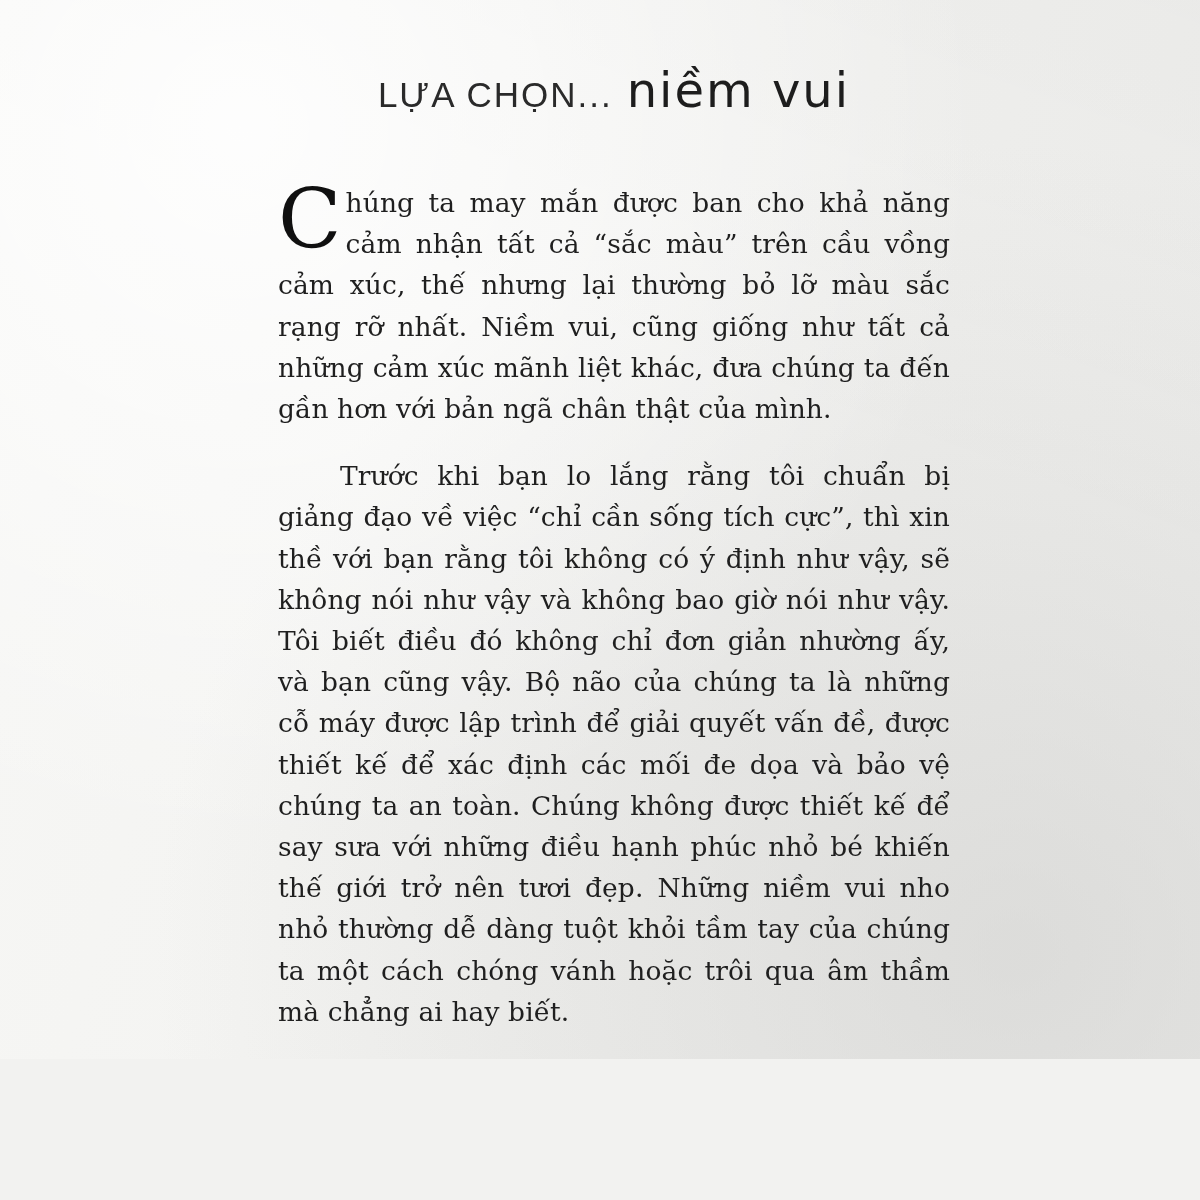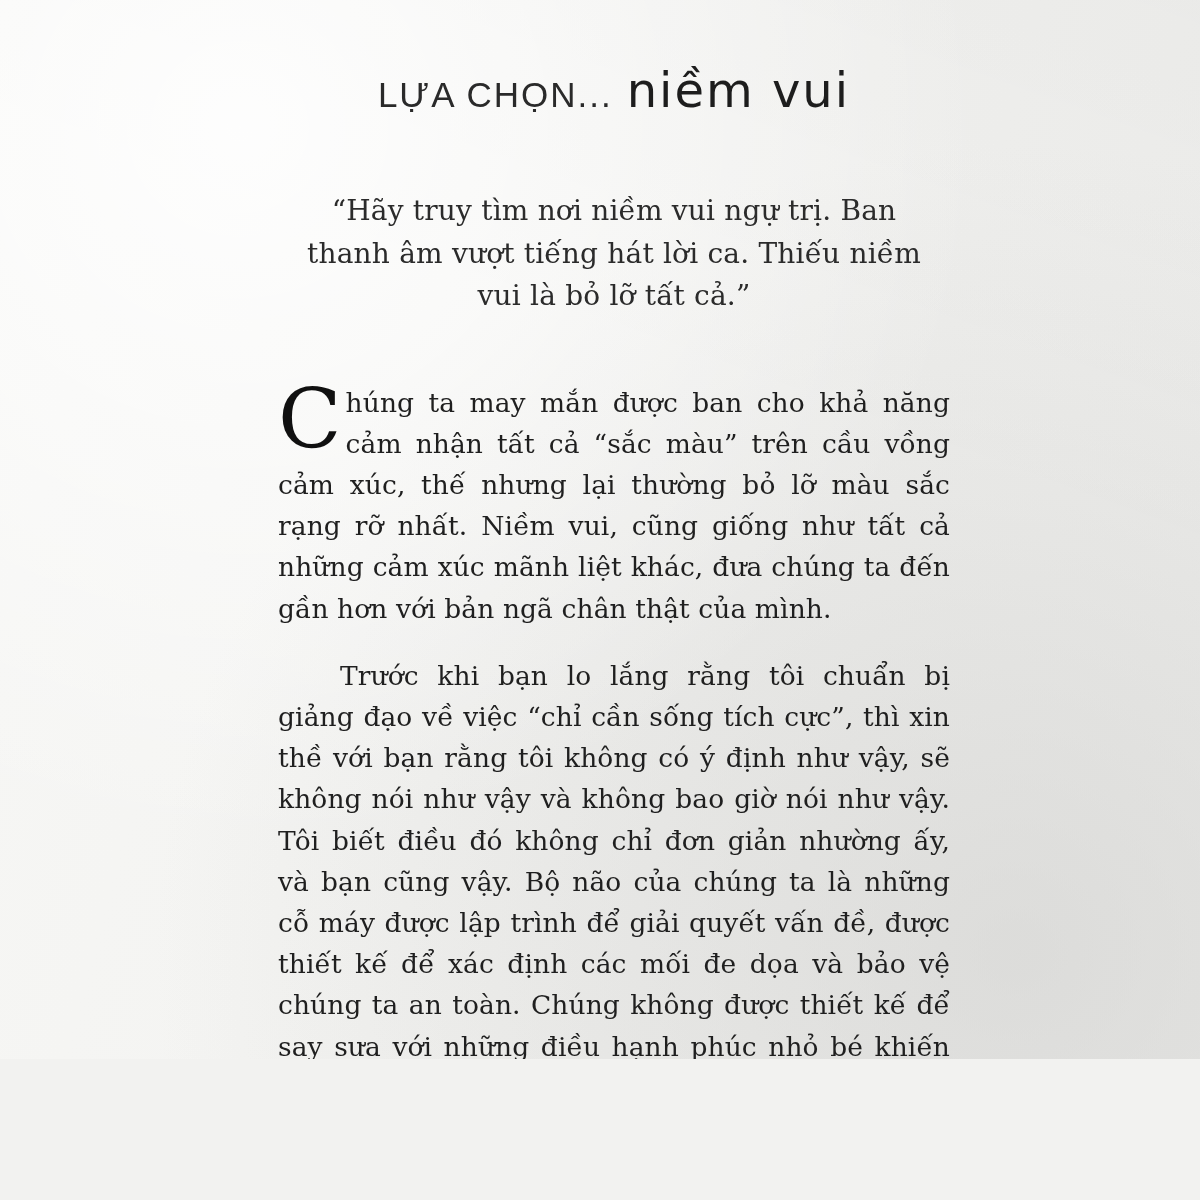--- a/index.html
+++ b/index.html
@@ -111,21 +111,20 @@
 </head>
 <body>
 
 <div class="page">
   <div class="content">
 
     <div class="title-line">
       <span class="title-pre">LỰA CHỌN...</span><span class="title-main">niềm vui</span>
     </div>
 
-    <div class="quote">“Hãy truy tìm nơi niềm vui ngự trị. Ban thanh âm vượt tiếng hát lời ca. Thiếu niềm vui là bỏ lỡ tất cả.”</div>
 
 
     <div class="body-block">
       <p class="para dropcap-wrap">
         <span class="dropcap">C</span><span>húng ta may mắn được ban cho khả năng cảm nhận tất cả “sắc màu” trên cầu vồng cảm xúc, thế nhưng lại thường bỏ lỡ màu sắc rạng rỡ nhất. Niềm vui, cũng giống như tất cả những cảm xúc mãnh liệt khác, đưa chúng ta đến gần hơn với bản ngã chân thật của mình.</span>
       </p>
       <p class="para">Trước khi bạn lo lắng rằng tôi chuẩn bị giảng đạo về việc “chỉ cần sống tích cực”, thì xin thề với bạn rằng tôi không có ý định như vậy, sẽ không nói như vậy và không bao giờ nói như vậy. Tôi biết điều đó không chỉ đơn giản nhường ấy, và bạn cũng vậy. Bộ não của chúng ta là những cỗ máy được lập trình để giải quyết vấn đề, được thiết kế để xác định các mối đe dọa và bảo vệ chúng ta an toàn. Chúng không được thiết kế để say sưa với những điều hạnh phúc nhỏ bé khiến thế giới trở nên tươi đẹp. Những niềm vui nho nhỏ thường dễ dàng tuột khỏi tầm tay của chúng ta một cách chóng vánh hoặc trôi qua âm thầm mà chẳng ai hay biết.</p>
     </div>
 
   </div>

